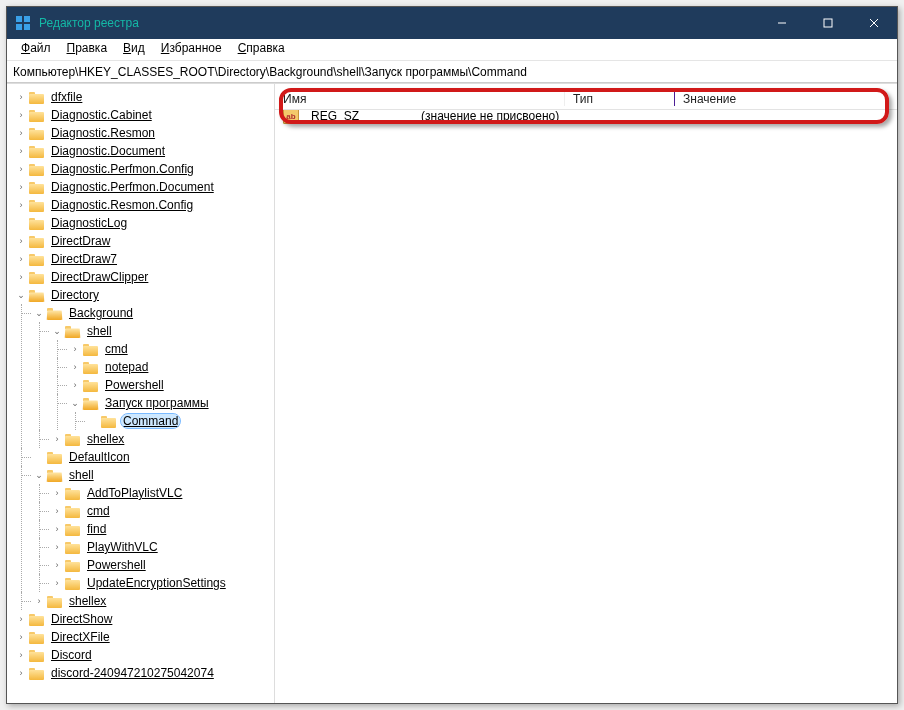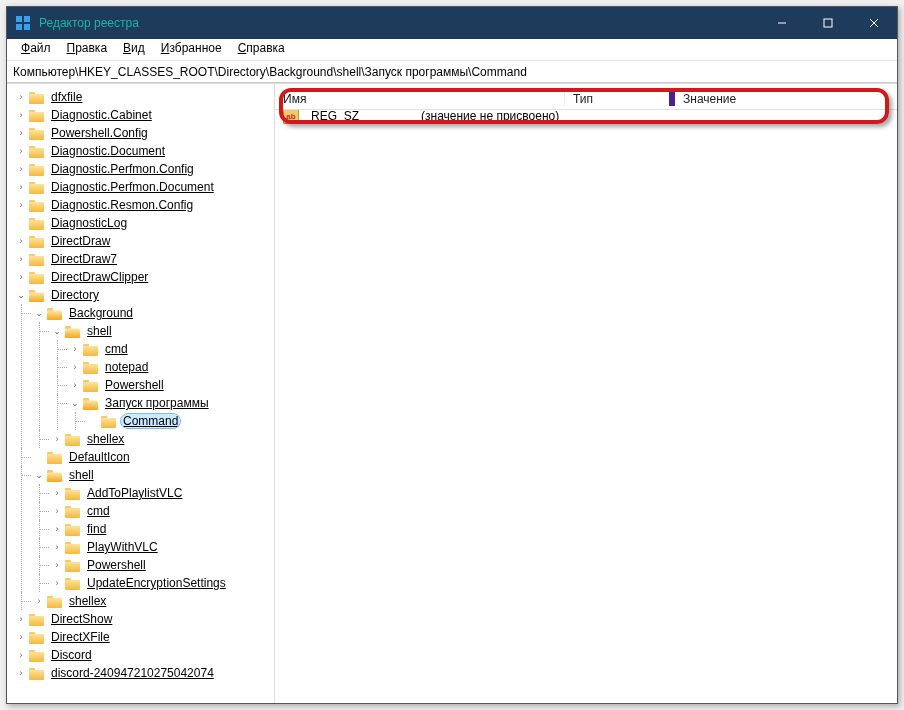--- a/index.html
+++ b/index.html
@@ -27,21 +27,21 @@
 .folder-icon::before { content:""; position:absolute; left:0; top:2px; width:6px; height:3px; background:#f7c968; border-radius:1px 1px 0 0; }
 .folder-icon::after { content:""; position:absolute; left:0; top:4px; width:15px; height:10px; background:linear-gradient(#ffe29a,#f4b83e); border-radius:1px; }
 .folder-icon.open::after { background:linear-gradient(#ffe7a8,#f0a825); transform: perspective(40px) rotateX(18deg); }
 .tree li::before { content:""; position:absolute; left:-10px; top:0; bottom:0; border-left:1px dotted #aaa; }
 .tree li::after { content:""; position:absolute; left:-10px; top:9px; width:10px; border-top:1px dotted #aaa; }
 .tree > ul > li::before, .tree > ul > li::after { display:none; }
 .list-pane { flex:1; overflow:auto; font-size:12px; position: relative; }
 .cols { display:flex; height:22px; align-items:center; border-bottom:1px solid #e3e3e3; position:sticky; top:4px; background:#fff; }
 .col { padding-left:8px; color:#222; }
 .col-name { width:290px; border-right:1px solid #eee; }
-.col-type { width:110px; border-right:6px solid #4c1d95; }
+.col-type { width:110px; border-right:1px solid #4c1d95; }
 .col-data { flex:1; }
 .val-row { display:flex; align-items:center; height:20px; }
 .val-row .icon { width:16px; height:16px; margin:0 4px 0 8px; background:#f4c96b; border:1px solid #c7953a; border-radius:1px; display:inline-flex; align-items:center; justify-content:center; font-size:8px; color:#b03030; font-weight:bold; }
 .val-name { width:270px; }
 .val-name .sel { background:#0a64c8; color:#fff; padding:0 3px; outline:1px dotted #fff; }
 .val-type { width:110px; padding-left:8px; }
 .val-data { flex:1; padding-left:8px; }
 .highlight-box { position:absolute; left:4px; right:8px; top:4px; height:36px; border:4px solid #d11919; border-radius:12px; box-shadow: 3px 3px 4px rgba(0,0,0,.35); pointer-events:none; }
 ::-webkit-scrollbar { width:16px; height:16px; }
 ::-webkit-scrollbar-track { background:#f0f0f0; }
@@ -108,21 +108,21 @@
               <div class="row">
                 <span class="exp">›</span>
                 <span class="folder-icon"></span>
                 <span class="label">Diagnostic.Cabinet</span>
               </div>
             </li>
             <li>
               <div class="row">
                 <span class="exp">›</span>
                 <span class="folder-icon"></span>
-                <span class="label">Powershell.Config</span>
+                <span class="label">Diagnostic.Resmon</span>
               </div>
             </li>
             <li>
               <div class="row">
                 <span class="exp">›</span>
                 <span class="folder-icon"></span>
                 <span class="label">Diagnostic.Document</span>
               </div>
             </li>
             <li>

